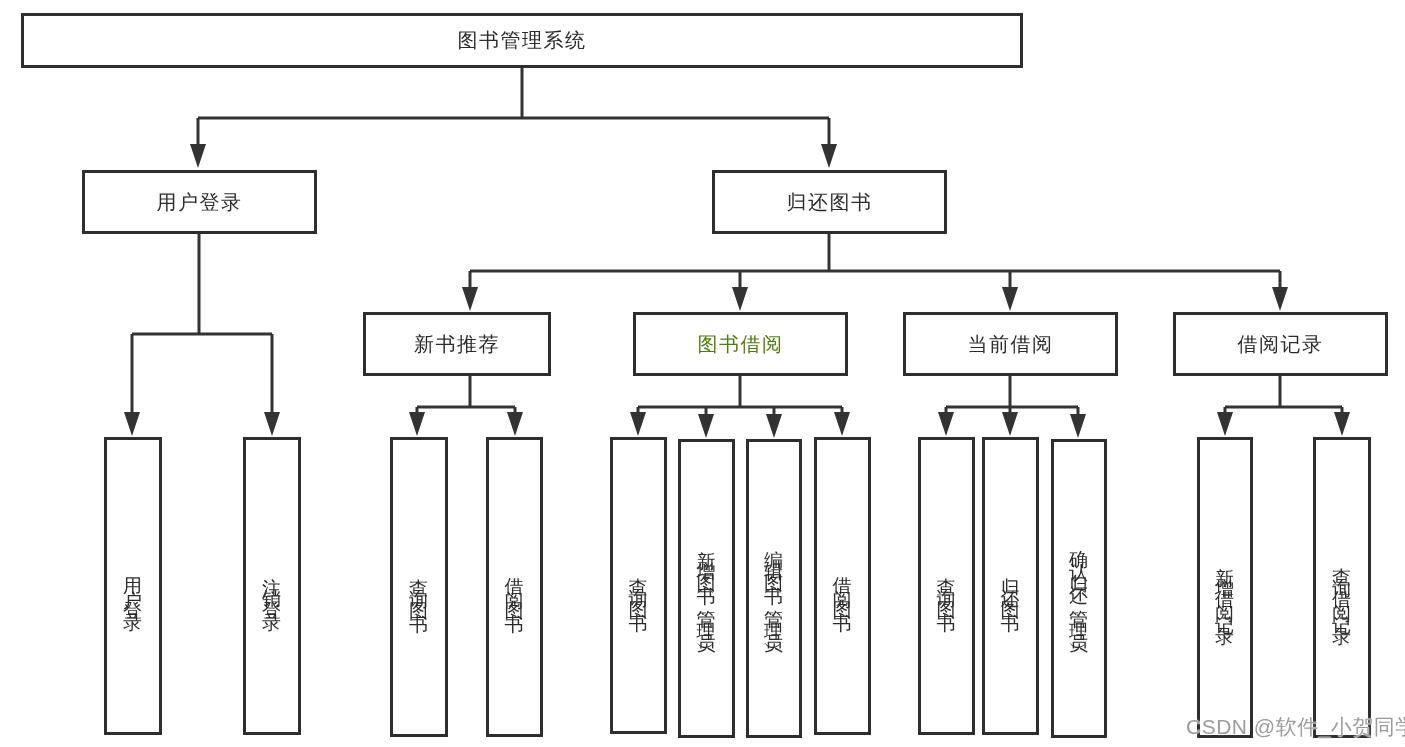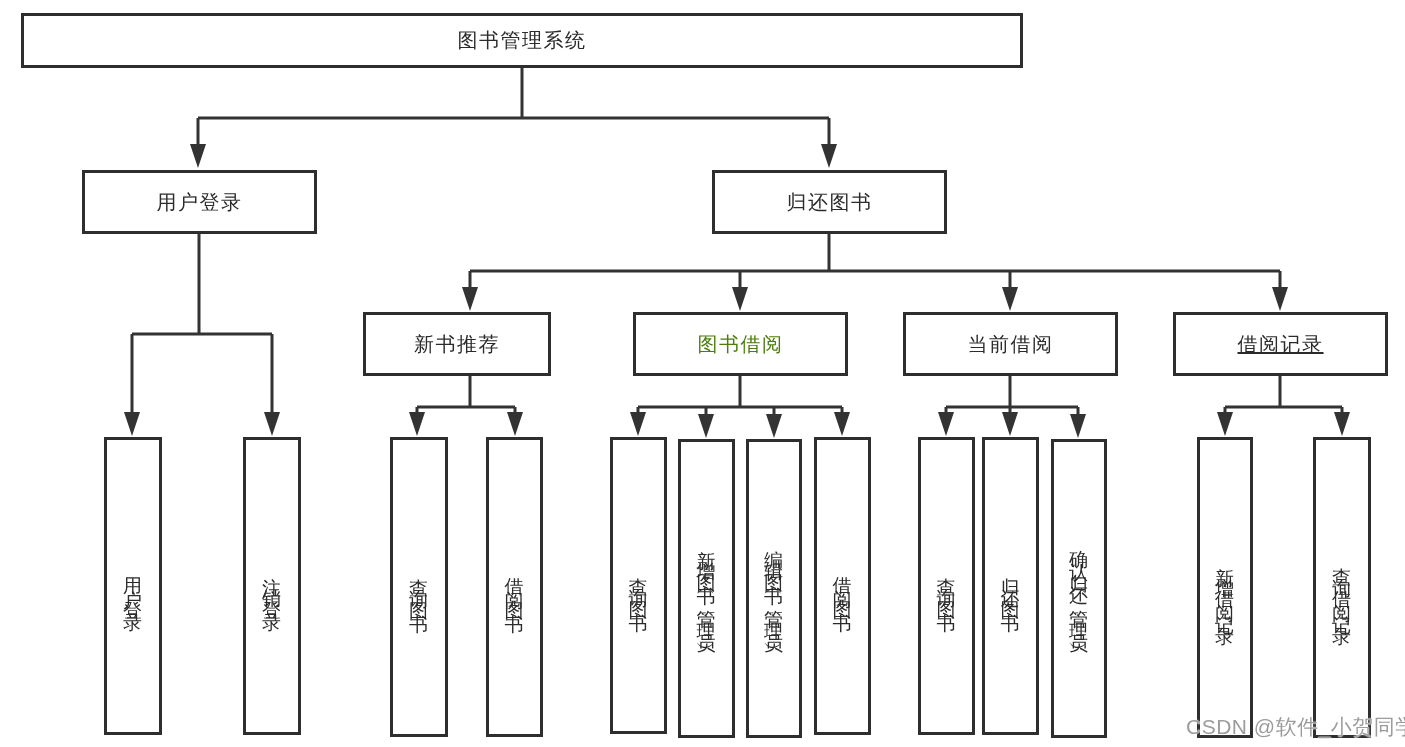--- a/index.html
+++ b/index.html
@@ -98,21 +98,21 @@
         <polygon points="1334,412 1350,412 1342,436" fill="#333333"></polygon>
       </g>
     </svg>
   <div id="node-layer">
       <div class="node" style="left: 21px; top: 13px; width: 1002px; height: 55px; border-color: rgb(46, 46, 46); color: rgb(43, 43, 43);">图书管理系统</div>
       <div class="node" style="left: 82px; top: 170px; width: 235px; height: 64px; border-color: rgb(46, 46, 46); color: rgb(43, 43, 43);">用户登录</div>
       <div class="node" style="left: 712px; top: 170px; width: 235px; height: 64px; border-color: rgb(46, 46, 46); color: rgb(43, 43, 43);">归还图书</div>
       <div class="node" style="left: 363px; top: 312px; width: 188px; height: 64px; border-color: rgb(46, 46, 46); color: rgb(43, 43, 43);">新书推荐</div>
       <div class="node" style="left: 633px; top: 312px; width: 215px; height: 64px; border-color: rgb(46, 46, 46); color: #4d7c0f;">图书借阅</div>
       <div class="node" style="left: 903px; top: 312px; width: 215px; height: 64px; border-color: rgb(46, 46, 46); color: rgb(43, 43, 43);">当前借阅</div>
-      <div class="node" style="left: 1173px; top: 312px; width: 215px; height: 64px; border-color: rgb(46, 46, 46); color: rgb(43, 43, 43); text-decoration: underline;">借阅记录</div>
+      <div class="node" style="left: 1173px; top: 312px; width: 215px; height: 64px; border-color: rgb(46, 46, 46); color: rgb(43, 43, 43);">借阅记录</div>
       <div class="node v" style="left: 104px; top: 437px; width: 58px; height: 298px; border-color: rgb(46, 46, 46); color: rgb(43, 43, 43);">用户登录</div>
       <div class="node v" style="left: 243px; top: 437px; width: 58px; height: 298px; border-color: rgb(46, 46, 46); color: rgb(43, 43, 43);">注销登录</div>
       <div class="node v" style="left: 390px; top: 437px; width: 58px; height: 300px; border-color: rgb(46, 46, 46); color: rgb(43, 43, 43);">查询图书</div>
       <div class="node v" style="left: 486px; top: 437px; width: 57px; height: 300px; border-color: rgb(46, 46, 46); color: rgb(43, 43, 43);">借阅图书</div>
       <div class="node v" style="left: 610px; top: 437px; width: 57px; height: 297px; border-color: rgb(46, 46, 46); color: rgb(43, 43, 43);">查询图书</div>
       <div class="node v" style="left: 678px; top: 439px; width: 57px; height: 299px; border-color: rgb(46, 46, 46); color: rgb(43, 43, 43);">新增图书（管理员）</div>
       <div class="node v" style="left: 746px; top: 439px; width: 56px; height: 299px; border-color: rgb(46, 46, 46); color: rgb(43, 43, 43);">编辑图书（管理员）</div>
       <div class="node v" style="left: 814px; top: 437px; width: 57px; height: 298px; border-color: rgb(46, 46, 46); color: rgb(43, 43, 43);">借阅图书</div>
       <div class="node v" style="left: 918px; top: 437px; width: 57px; height: 298px; border-color: rgb(46, 46, 46); color: rgb(43, 43, 43);">查询图书</div>
       <div class="node v" style="left: 982px; top: 437px; width: 57px; height: 298px; border-color: rgb(46, 46, 46); color: rgb(43, 43, 43);">归还图书</div>

